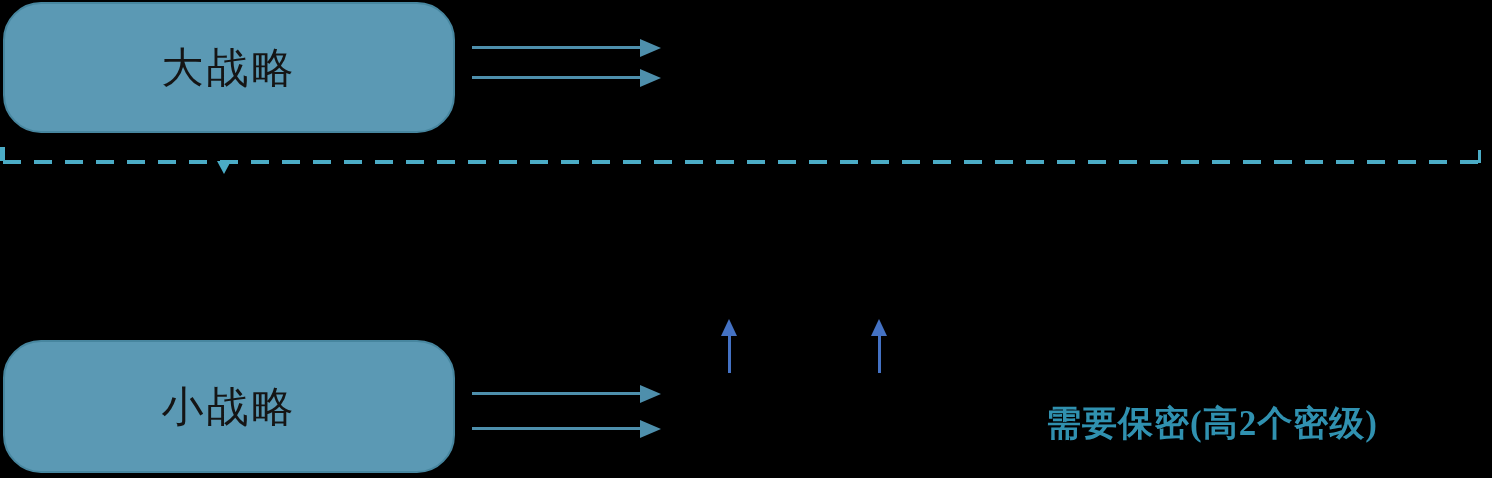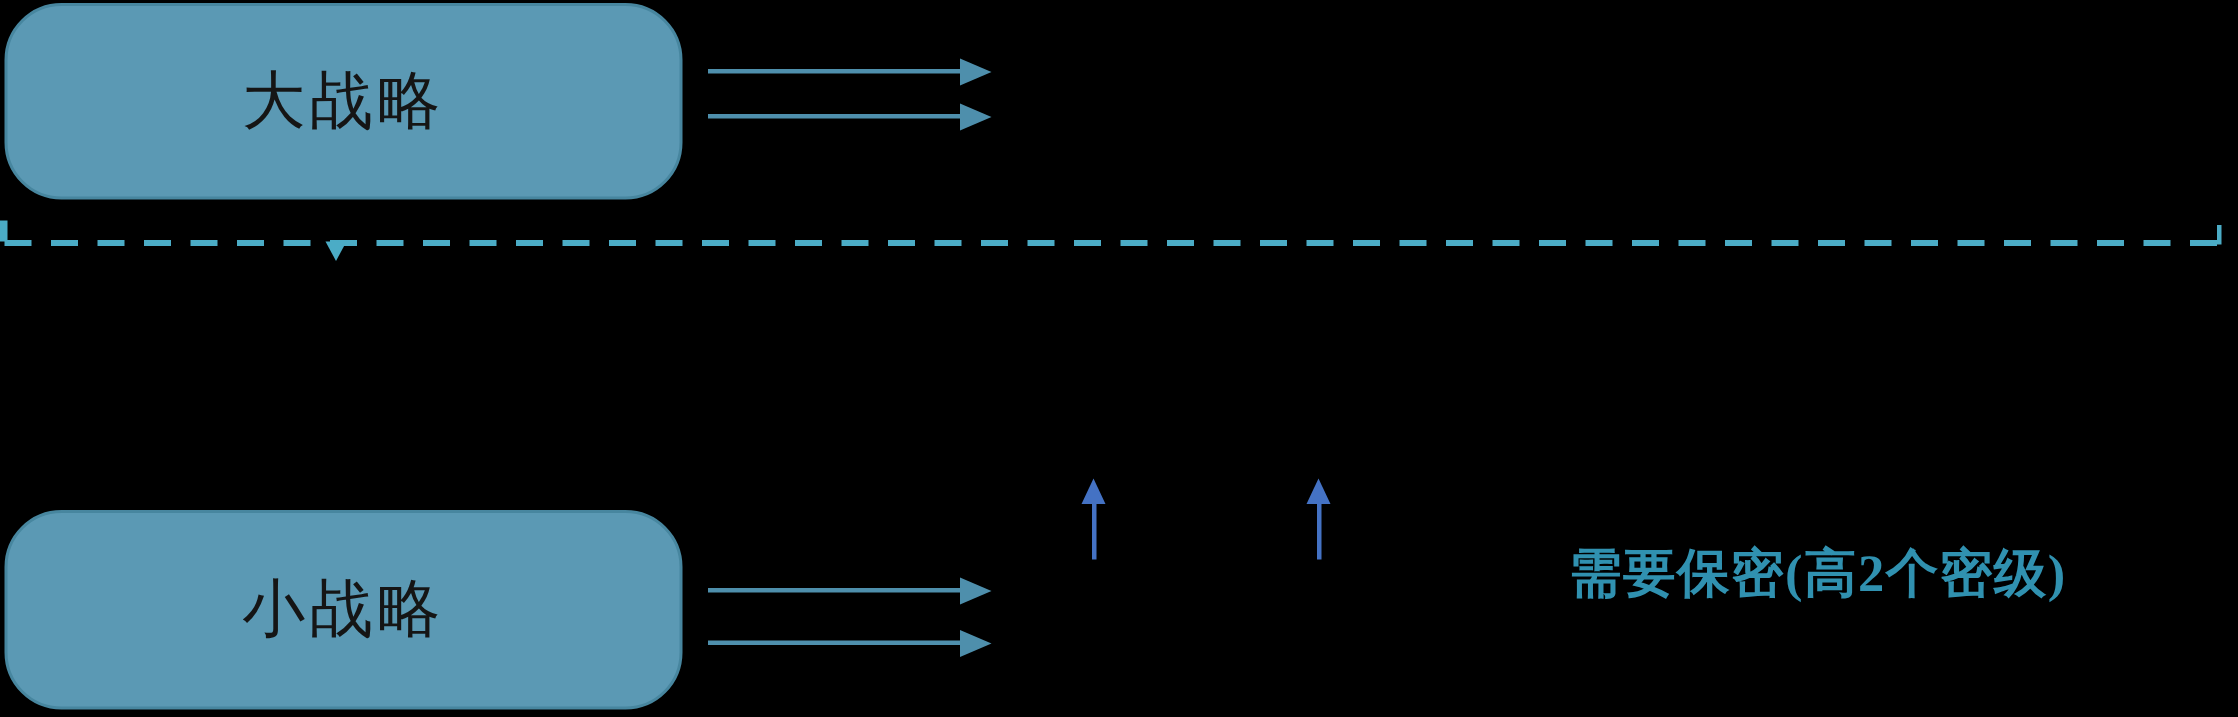--- a/index.html
+++ b/index.html
@@ -99,21 +99,21 @@
     stroke-width: 4;
     stroke-dasharray: 18 13;
     fill: none;
   }
   .divider-svg .dashfill { fill: var(--dash-line); }
 
   
   .annotation {
     position: absolute;
     left: 1046px;
-    top: 364px;
+    top: 405px;
     font-size: 35px;
     font-weight: 700;
     color: var(--annotation-text);
     letter-spacing: 1px;
     white-space: nowrap;
     line-height: 1.1;
   }
 </style>
 </head>
 <body>

